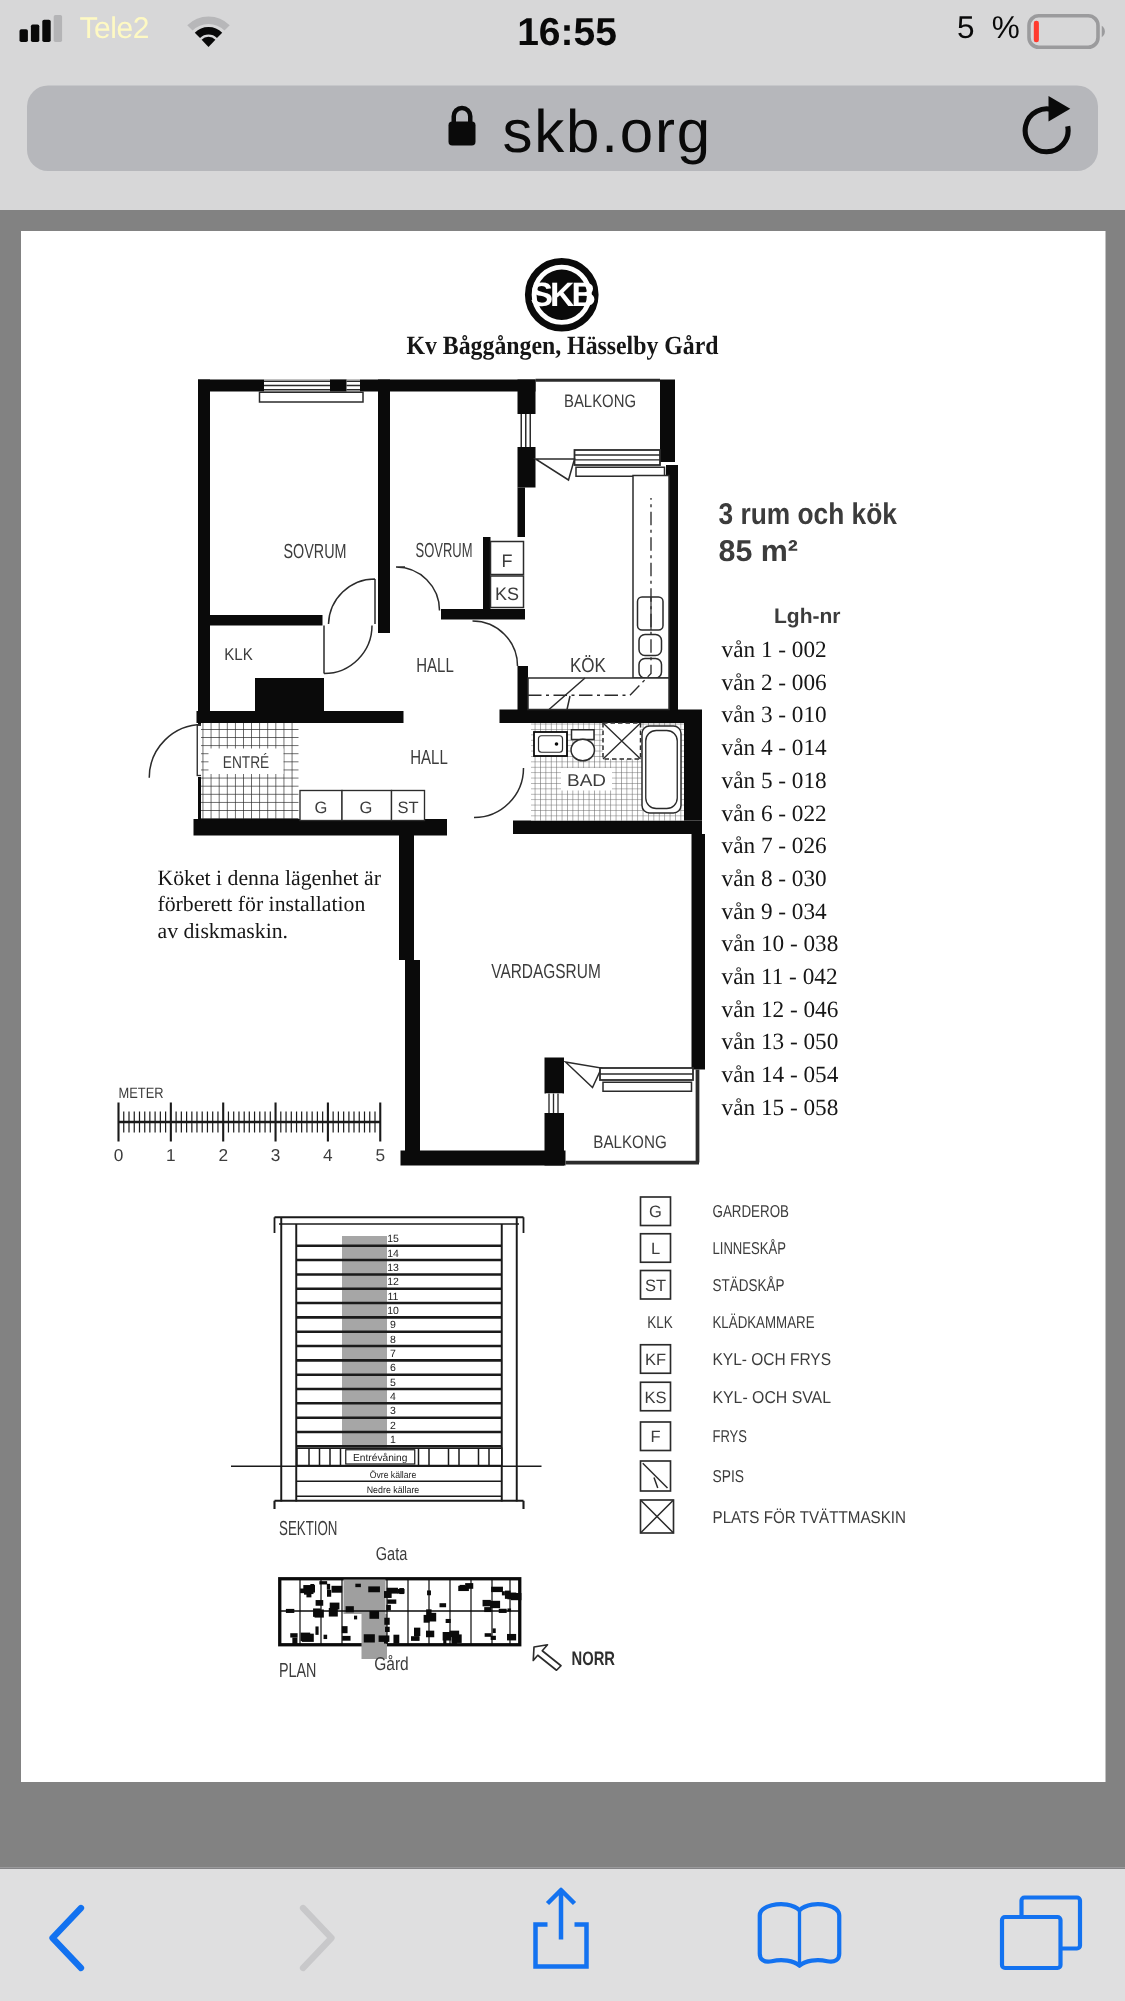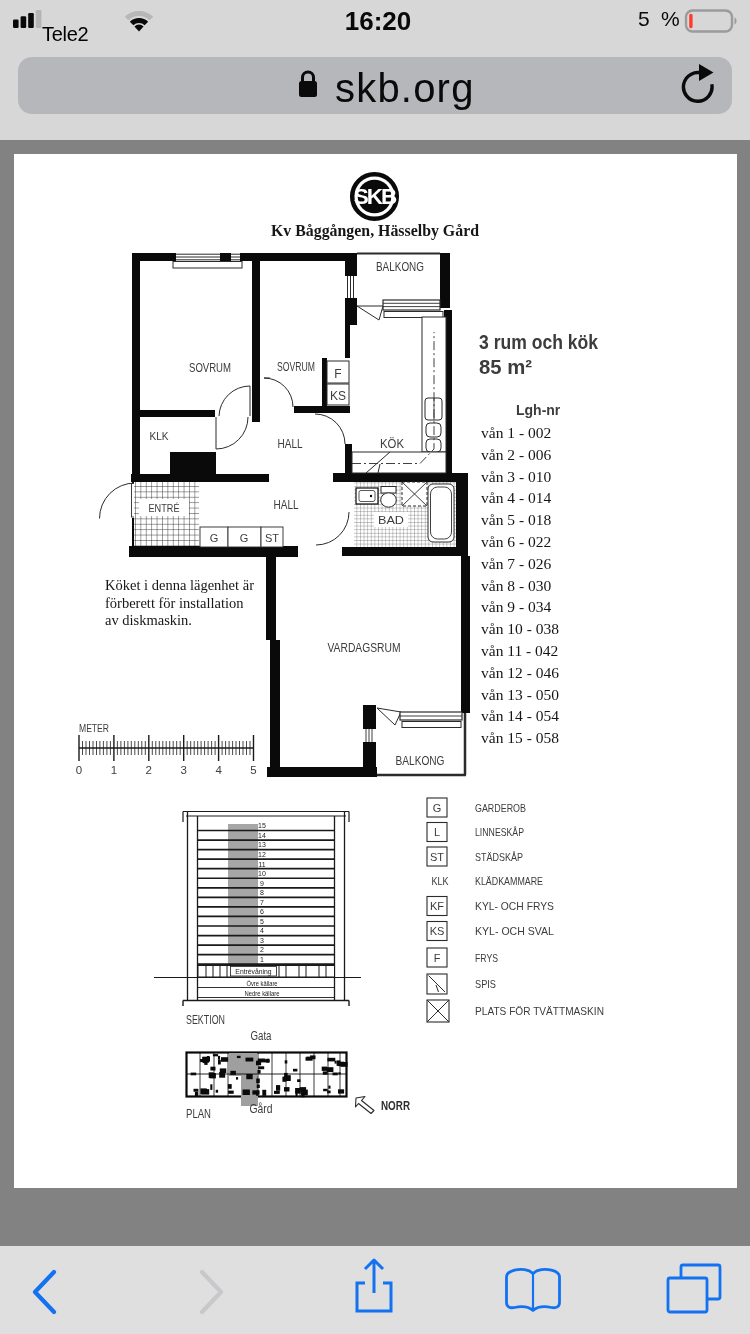--- a/index.html
+++ b/index.html
@@ -12,29 +12,29 @@
 
 <div class="abs" style="left:0;top:0;width:750px;height:140px;background:#d7d7d8;"></div>
 
 <svg class="abs" style="left:12;top:9;left:12px;top:9px;" width="36" height="22" viewBox="0 0 36 22">
 <rect x="1" y="10.5" width="5.6" height="8.5" rx="1.2" fill="#090909"></rect>
 <rect x="8.6" y="7.3" width="5.6" height="11.7" rx="1.2" fill="#090909"></rect>
 <rect x="16.2" y="4.1" width="5.6" height="14.9" rx="1.2" fill="#090909"></rect>
 <rect x="23.8" y="1" width="5.6" height="18" rx="1.2" fill="#b4b4b6"></rect>
 </svg>
 
-<div class="abs" style="left:42px;top:8px;font-size:20px;letter-spacing:-0.3px;color:#000000;margin-top:15px;">Tele2</div>
+<div class="abs" style="left:53px;top:8px;font-size:20px;letter-spacing:-0.3px;color:#fef9c3;">Tele2</div>
 
 <svg class="abs" style="left:124px;top:8px;" width="30" height="24" viewBox="0 0 30 24">
 <path d="M2.6 10.6 A 17.5 17.5 0 0 1 27.4 10.6" fill="none" stroke="#b7b7b9" stroke-width="5" stroke-linecap="butt"></path>
 <path d="M7.6 15.6 A 10.5 10.5 0 0 1 22.4 15.6" fill="none" stroke="#090909" stroke-width="5" stroke-linecap="butt"></path>
 <path d="M10.4 18.5 A 6.3 6.3 0 0 1 19.6 18.5 L15 23.4 Z" fill="#090909"></path>
 </svg>
 
-<div class="abs" style="left:344px;top:6px;width:68px;text-align:center;font-size:26px;font-weight:600;letter-spacing:0px;color:#090909;">16:20</div>
+<div class="abs" style="left:344px;top:6px;width:68px;text-align:center;font-size:26px;font-weight:600;letter-spacing:0px;color:#090909;">16:55</div>
 
 <div class="abs" style="left:638px;top:7px;font-size:21px;letter-spacing:1px;color:#090909;">5  %</div>
 
 <svg class="abs" style="left:684px;top:9px;" width="57" height="24" viewBox="0 0 57 24">
 <rect x="2" y="1.5" width="46" height="21" rx="6.5" fill="none" stroke="#9b9b9d" stroke-width="2.4"></rect>
 <rect x="5.2" y="4.8" width="3.4" height="14.4" rx="1.6" fill="#ff3a2e"></rect>
 <path d="M50.5 8.2 a 4.5 4.5 0 0 1 0 7.6 Z" fill="#9b9b9d"></path>
 </svg>
 
 <div class="abs" style="left:18px;top:57px;width:714px;height:57px;border-radius:14px;background:#b6b7bb;"></div>

